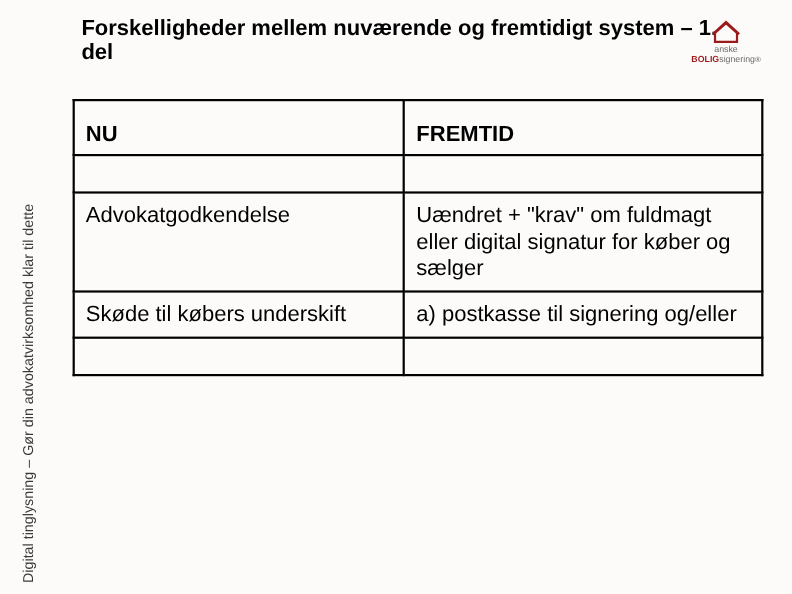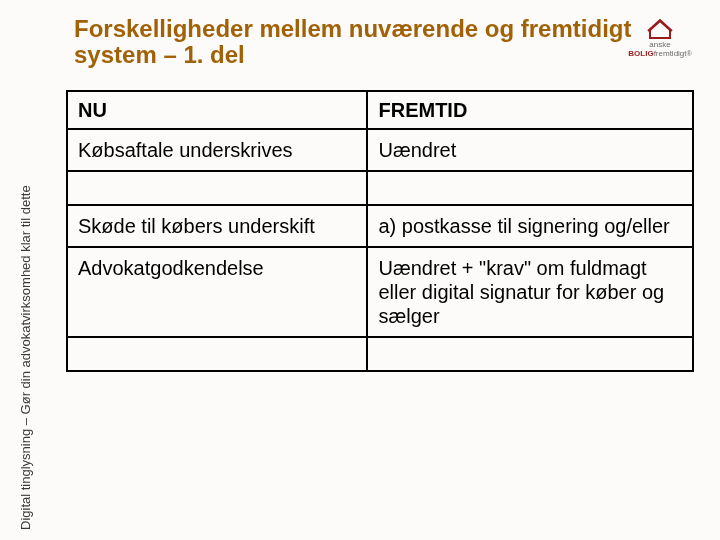--- a/index.html
+++ b/index.html
@@ -18,24 +18,24 @@
     font-size: 13px;
     color: #3a3a3a;
     white-space: nowrap;
     width: 470px;
   }
   .title {
     position: absolute;
     left: 74px;
     top: 16px;
     width: 600px;
-    font-size: 24px;
+    font-size: 20px;
     line-height: 1.08;
     font-weight: bold;
-    color: #a16207;
+    color: #000000;
     font-family: Verdana, Geneva, sans-serif;
   }
   .logo {
     position: absolute;
     right: 20px;
     top: 10px;
     width: 80px;
     height: 55px;
     display: flex;
     flex-direction: column;
@@ -71,21 +71,21 @@
     padding: 8px 10px 8px 10px;
     vertical-align: top;
     font-size: 20px;
     color: #000;
     text-align: left;
     font-family: Verdana, Geneva, sans-serif;
     line-height: 1.2;
   }
   th {
     font-weight: bold;
-    padding-top: 6px;
+    padding-top: 18px;
     padding-bottom: 6px;
   }
   tr.spacer td {
     height: 34px;
     padding: 0;
   }
 </style>
 </head>
 <body>
 
@@ -95,52 +95,48 @@
 
 <div class="logo">
   <svg width="28" height="22" viewBox="0 0 28 22">
     <path d="M4 12 L14 3 L24 12 L24 20 L4 20 Z" fill="none" stroke="#9b1b1b" stroke-width="2"></path>
     <path d="M2 13 L14 2 L26 13" fill="none" stroke="#9b1b1b" stroke-width="2"></path>
   </svg>
   <div class="logo-text">
     <span>anske</span>
   </div>
   <div class="logo-text">
-    <span class="red">BOLIG</span><span>fremtidigt</span><span class="logo-sub">®</span>
+    <span class="red">BOLIG</span><span>signering</span><span class="logo-sub">®</span>
   </div>
 </div>
 
 <div class="table-wrap">
   <table>
     <colgroup>
         <col class="left">
         <col class="right">
       </colgroup>
     <thead>
       <tr>
         <th>NU</th>
         <th>FREMTID</th>
       </tr>
     </thead>
     <tbody>
-      <tr>
-        <td>Købsaftale underskrives</td>
-        <td>Uændret</td>
-      </tr>
       <tr class="spacer">
         <td></td>
         <td></td>
       </tr>
       <tr>
+        <td>Advokatgodkendelse</td>
+        <td>Uændret + "krav" om fuldmagt eller digital signatur for køber og sælger</td>
+      </tr>
+      <tr>
         <td>Skøde til købers underskift</td>
         <td>a) postkasse til signering og/eller</td>
-      </tr>
-      <tr>
-        <td>Advokatgodkendelse</td>
-        <td>Uændret + "krav" om fuldmagt eller digital signatur for køber og sælger</td>
       </tr>
       <tr class="spacer">
         <td></td>
         <td></td>
       </tr>
     </tbody>
   </table>
 </div>
 
 </body></html>

